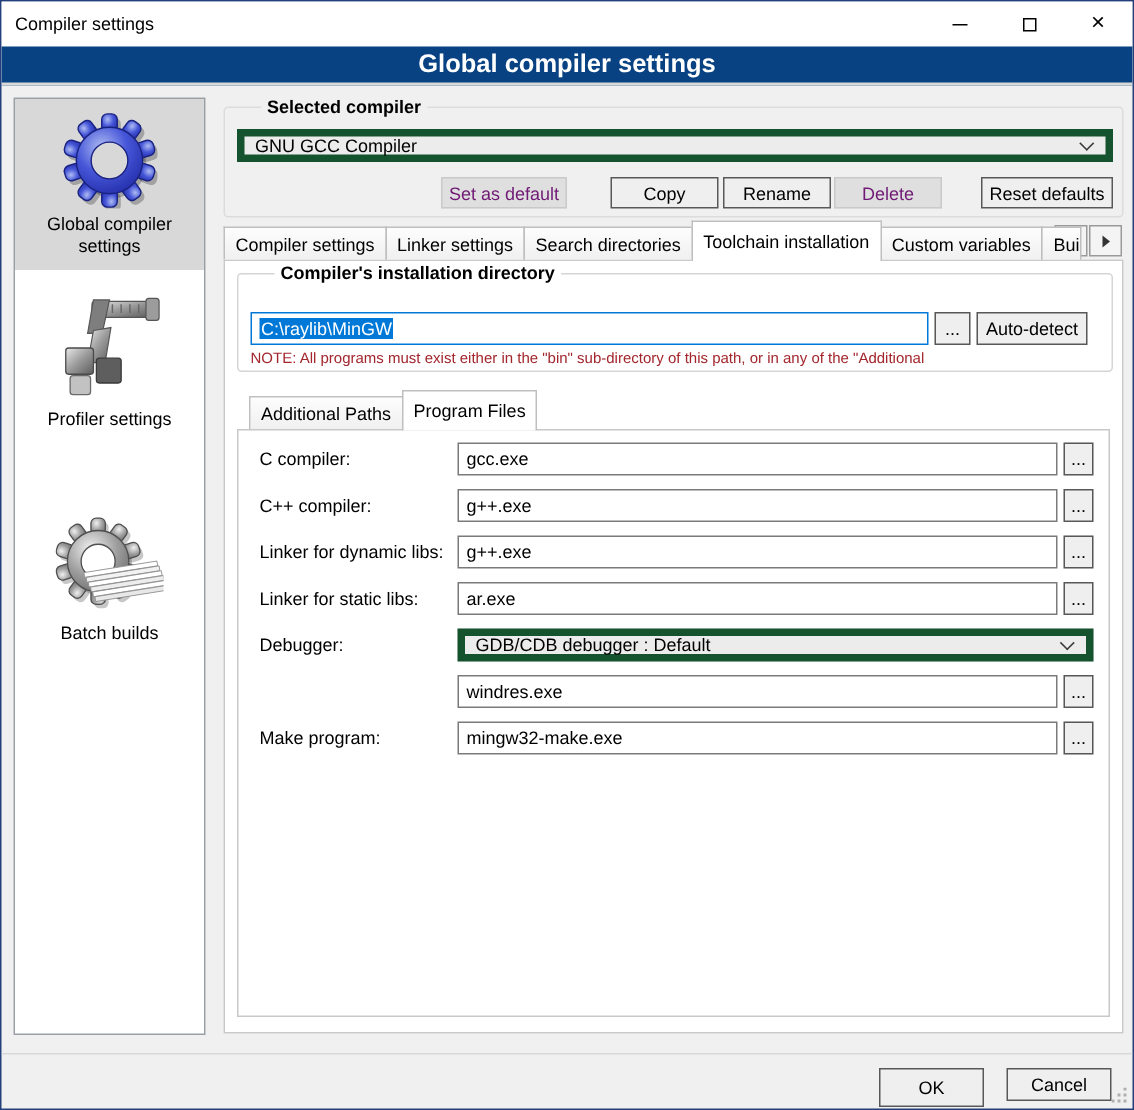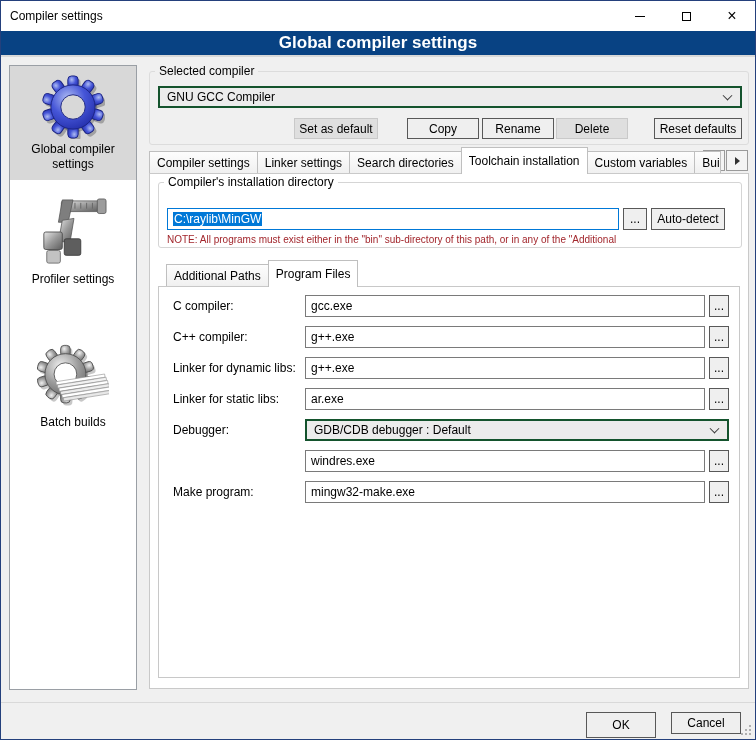--- a/index.html
+++ b/index.html
@@ -36,37 +36,37 @@
     background:#fff;border:1px solid #9A9FA5;overflow:hidden;
   }
   .side-item{width:100%;text-align:center;padding:9px 2px 8px;}
   .side-item.selected{background:#D8D8D8;}
   .side-item .side-label{display:block;line-height:15px;font-size:12px;}
   .side-icon{display:block;margin:0 auto 3px;}
   .side-item-2{margin-top:6px;}
   .side-item-3{margin-top:38px;}
   
   .groupbox{position:absolute;border:1px solid #DCDCDC;border-radius:3px;}
-  .gb-label{position:absolute;top:-8px;left:5px;padding:0 4px;background:#F0F0F0;font-size:12px;white-space:nowrap;}
+  .gb-label{position:absolute;top:-8px;left:24px;padding:0 4px;background:#F0F0F0;font-size:12px;white-space:nowrap;font-weight:bold;}
   .gb-label.on-white{background:#fff;}
   
   .combo{
-    position:absolute;border:2px solid #14532d;background:#ECECEC;
+    position:absolute;border:5px solid #14532d;background:#ECECEC;
     display:flex;align-items:center;padding:0 24px 0 7px;height:22px;cursor:default;
   }
   .combo .chev{
     position:absolute;right:9px;top:50%;width:7px;height:7px;
     border-right:1.4px solid #3A3A3A;border-bottom:1.4px solid #3A3A3A;
     transform:translateY(-70%) rotate(45deg);
   }
   .btn{
     position:absolute;height:21px;background:#EFEFEF;border:1px solid #585858;
     display:flex;align-items:center;justify-content:center;font-size:12px;cursor:default;white-space:nowrap;
   }
-  .btn.disabled{background:#DFDFDF;border-color:#C9C9C9;color:#000000;justify-content:center;}
+  .btn.disabled{background:#DFDFDF;border-color:#C9C9C9;color:#701a75;justify-content:center;}
   .textfield{
     position:absolute;height:22px;background:#fff;border:1px solid #7A7A7A;
     display:flex;align-items:center;padding:0 5px;overflow:hidden;white-space:nowrap;
   }
   .textfield.focused{border-color:var(--sel-blue);}
   .sel-text{background:var(--sel-blue);color:#fff;padding:0 1px;}
   
   .tabbar{position:absolute;display:flex;align-items:flex-end;z-index:3;}
   .tab{
     height:22px;margin-bottom:1px;padding:0 7px;display:flex;align-items:center;

